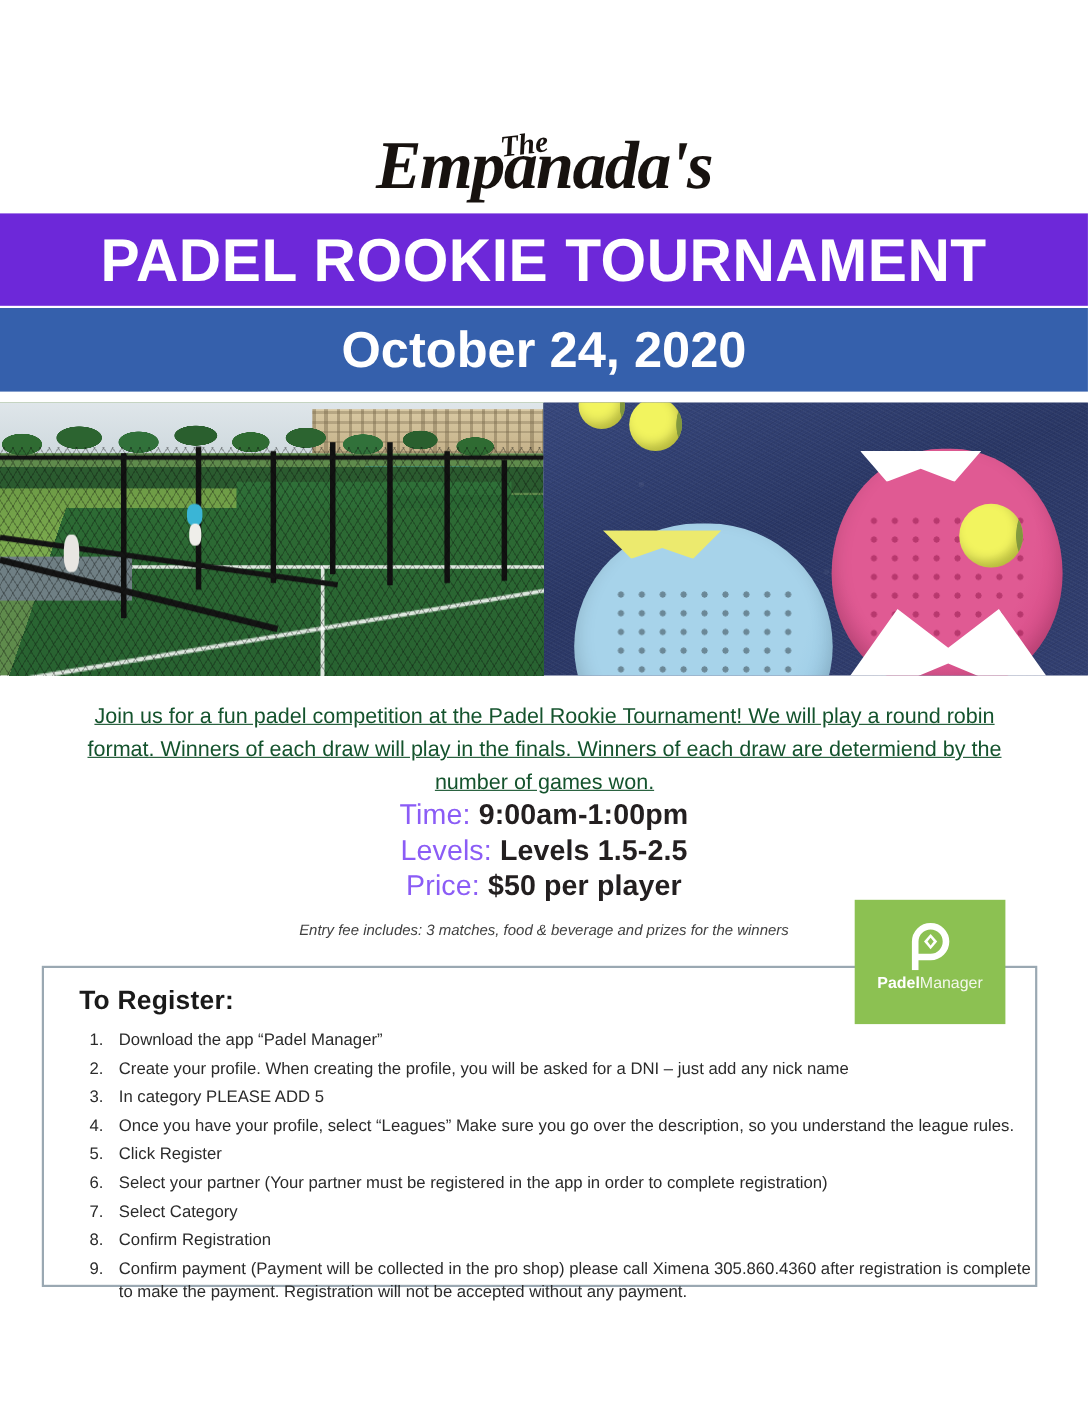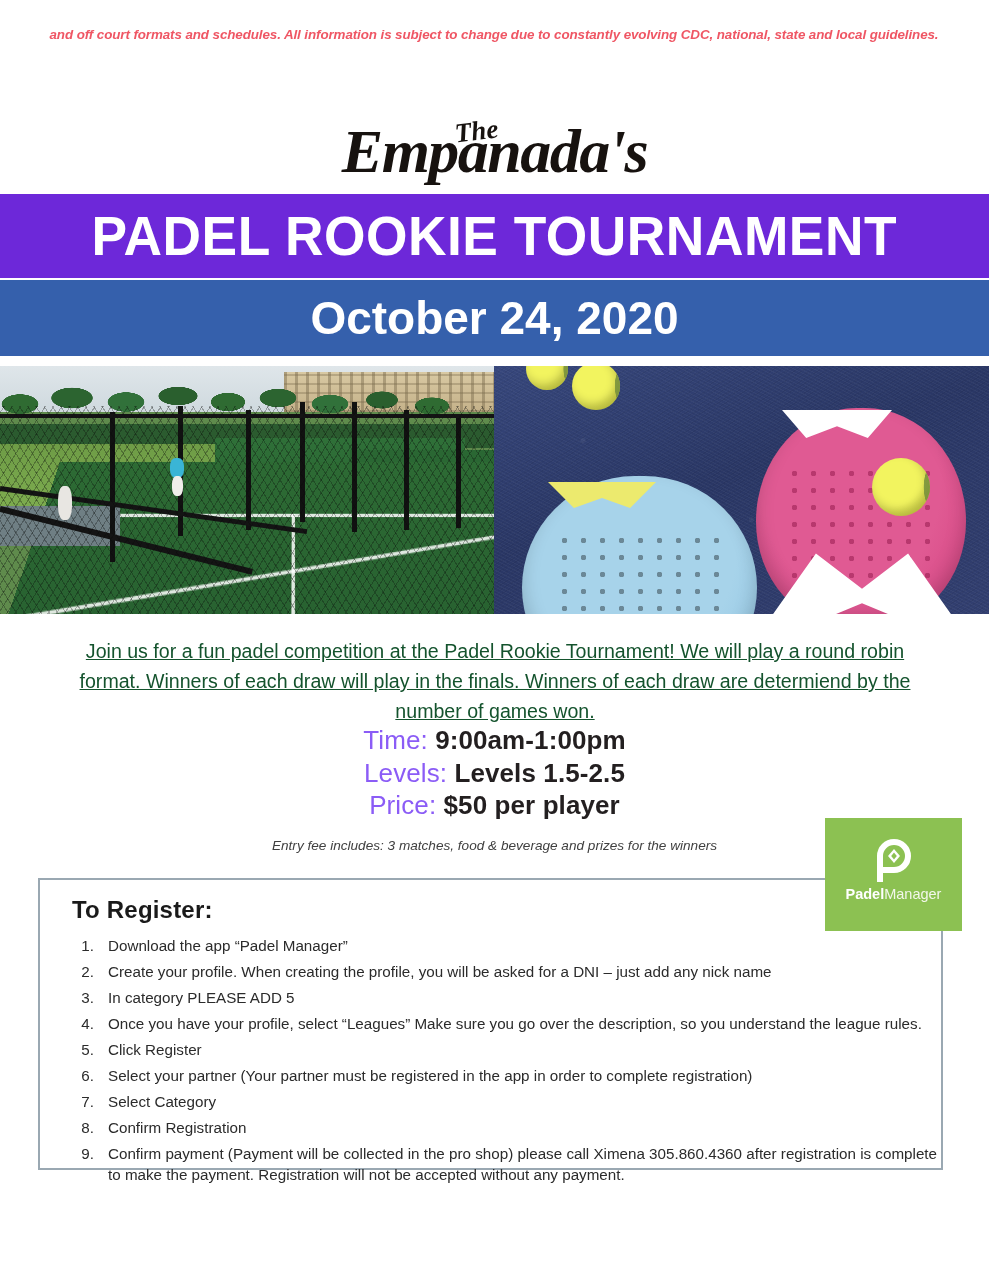--- a/index.html
+++ b/index.html
@@ -329,21 +329,20 @@
 
   
   .padelmanager {
     position: absolute;
     left: 777px;
     top: 818px;
     width: 137px;
     height: 113px;
     background: #8cc152;
     z-index: 5;
-    margin-left: 48px;
   }
   .pm-mark {
     position: absolute;
     left: 50%;
     top: 20px;
     transform: translateX(-50%);
     width: 40px;
     height: 44px;
   }
   .pm-text {
@@ -406,21 +405,20 @@
     color: #2b2b2b;
   }
 
   
   .footer { position: absolute; left: 0; top: 1180px; width: 989px; height: 100px; }
 </style>
 </head>
 <body>
 
 <div class="covid-notice">
-  <div>and off court formats and schedules. All information is subject to change due to constantly evolving CDC, national, state and local guidelines.</div>
 </div>
 
 <div class="brand-logo">
   <div class="brand-script">Empanada's</div>
   <div class="brand-the">The</div>
   <div class="brand-sub">KEY</div>
   <div class="brand-sub2">BISCAYNE</div>
 </div>
 
 <div class="band-title">

